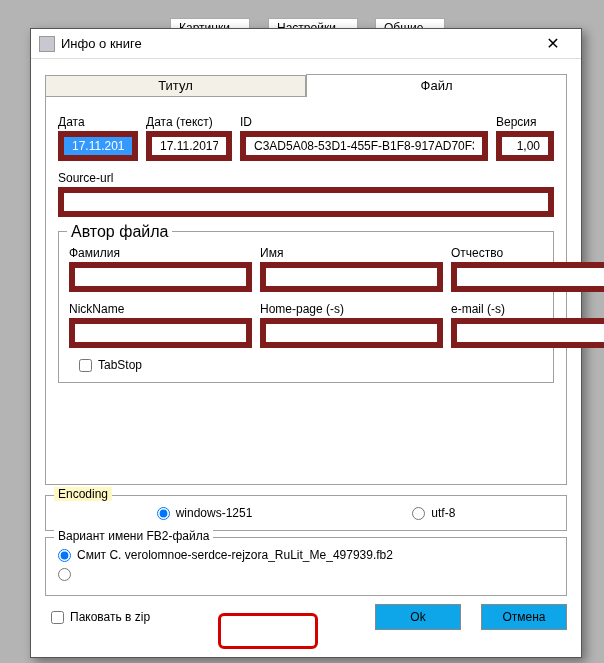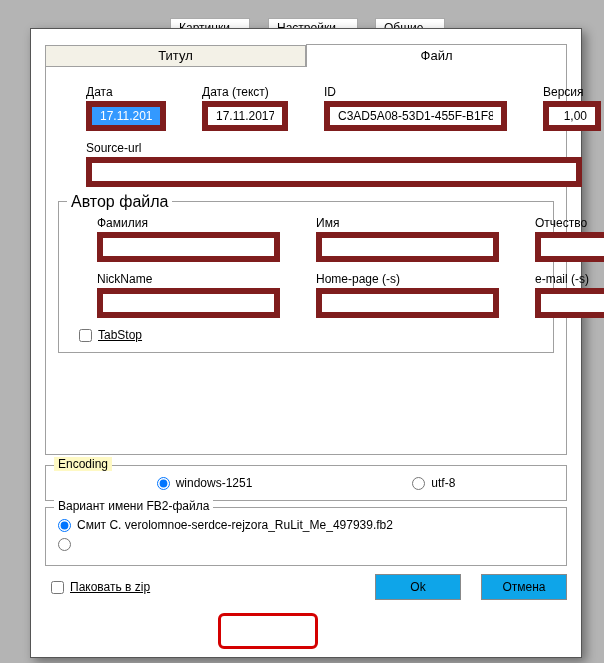--- a/index.html
+++ b/index.html
@@ -41,32 +41,32 @@
 .tab { flex:1; text-align:center; border:1px solid #a0a0a0; border-bottom:none; background:#ece9d8; font-size:13px; line-height:22px; cursor:pointer; }
 .tab.inactive { background:#f3f1e7; border-bottom:1px solid #a0a0a0; margin-top:2px; height:22px; line-height:20px; }
 .tab.active { background:#fff; position:relative; top:1px; }
 .tabbody {
   margin: 0 14px 10px 14px;
   border:1px solid #a0a0a0; border-top:none;
   height: 388px;
   padding: 18px 12px 10px 12px;
 }
 .row { display:flex; gap:8px; margin-bottom:10px; }
-.fld { display:flex; flex-direction:column;margin-left:28px; }
+.fld { display:flex; flex-direction:column; }
 .fld label { font-size:12px; margin-bottom:2px; }
 .fld input {
   border:6px solid #7f1d1d; height:30px; padding:2px 8px; font-size:12px;
   background:#fff;
 }
 .fld input.sel { background:#3399ff; color:#fff; }
 .groupbox {
   border:1px solid #a0a0a0; margin-top:6px; padding:14px 10px 10px 10px; position:relative;
 }
 .groupbox > .legend { position:absolute; top:-9px; left:8px; background:#fff; padding:0 4px; font-size:16px; }
-.cb { display:flex; align-items:center; gap:6px; font-size:12px;text-decoration:underline; }
+.cb { display:flex; align-items:center; gap:6px; font-size:12px; }
 .cb input { width:13px; height:13px; }
 .encoding {
   margin: 6px 14px; border:1px solid #a0a0a0; padding:10px 20px; position:relative;
   display:flex; gap:160px; justify-content:center;
 }
 .encoding .legend { position:absolute; top:-9px; left:8px; background:#fef9c3; padding:0 4px; font-size:12px;text-align:center; }
 .rb { display:flex; align-items:center; gap:6px; font-size:12px; }
 .rb input { width:13px; height:13px; }
 .fname {
   margin: 6px 14px; border:1px solid #a0a0a0; padding:10px 12px 8px 12px; position:relative;
@@ -89,20 +89,25 @@
 </style>
 </head>
 <body>
 
 <div class="shadow-bg"></div>
 <div class="bgbar" style="left:170px;width:80px">Картинки</div>
 <div class="bgbar" style="left:268px;width:90px">Настройки</div>
 <div class="bgbar" style="left:375px;width:70px">Общие</div>
 
 <div class="dialog">
+  <div class="titlebar">
+    <div class="icon"></div>
+    <div class="title">Инфо о книге</div>
+    <div class="close">✕</div>
+  </div>
 
   <div class="tabstrip">
     <div class="tab inactive">Титул</div>
     <div class="tab active">Файл</div>
   </div>
 
   <div class="tabbody">
     <div class="row">
       <div class="fld" style="width:80px">
         <label>Дата</label>

